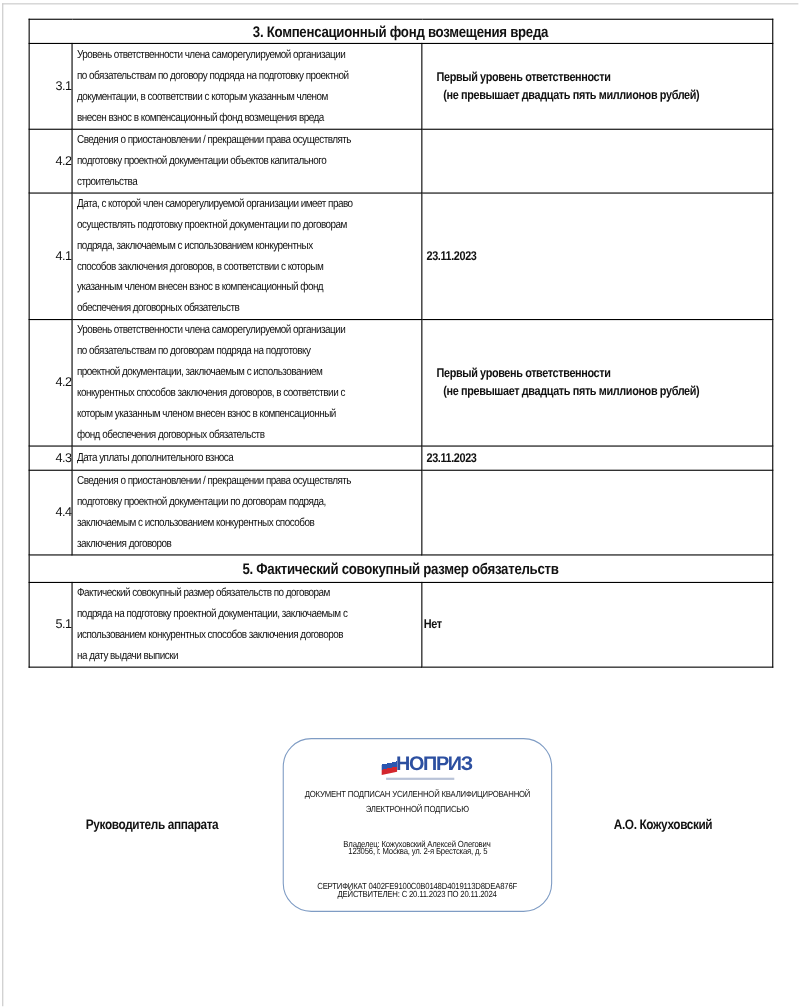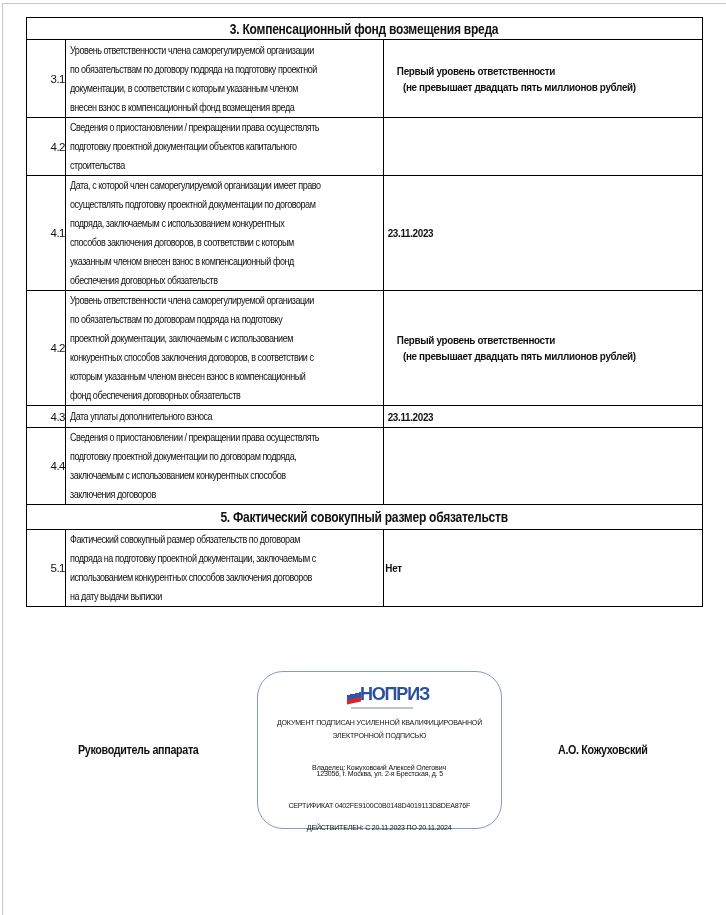--- a/index.html
+++ b/index.html
@@ -170,14 +170,14 @@
   <div class="logo">
     <div class="logo-flag"></div>
     <div class="logo-text">НОПРИЗ</div>
     <div class="logo-underline"></div>
   </div>
   <div class="line" style="top:46px"><span>ДОКУМЕНТ ПОДПИСАН УСИЛЕННОЙ КВАЛИФИЦИРОВАННОЙ</span></div>
   <div class="line" style="top:59px"><span>ЭЛЕКТРОННОЙ ПОДПИСЬЮ</span></div>
   <div class="line" style="top:91px"><span>Владелец: Кожуховский Алексей Олегович</span></div>
   <div class="line" style="top:97px"><span>123056, г. Москва, ул. 2-я Брестская, д. 5</span></div>
   <div class="line" style="top:129px"><span>СЕРТИФИКАТ  0402FE9100C0B0148D4019113D8DEA876F</span></div>
-  <div class="line" style="top:151px"><span>ДЕЙСТВИТЕЛЕН: С 20.11.2023 ПО 20.11.2024</span></div>
+  <div class="line" style="top:136px"><span>ДЕЙСТВИТЕЛЕН: С 20.11.2023 ПО 20.11.2024</span></div>
 </div>
 
 </body></html>

